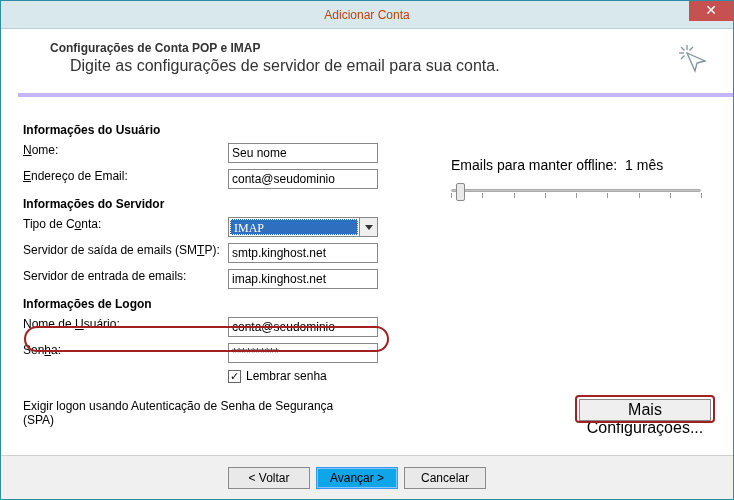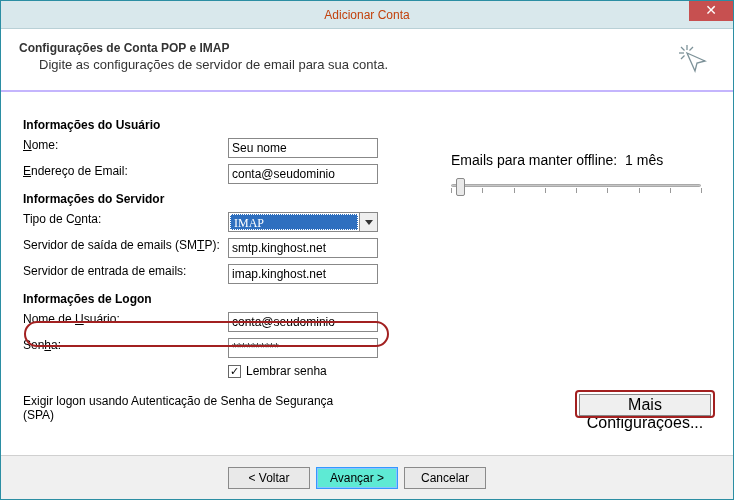--- a/index.html
+++ b/index.html
@@ -38,32 +38,33 @@
     color: #fff;
     font-size: 14px;
     line-height: 18px;
     text-align: center;
     position: absolute;
     right: 0;
     top: 0;
     cursor: pointer;
   }
   .header {
-    padding: 12px 18px 18px 18px;
-    border-bottom: 2px solid #c4b5fd;
-    position: relative;
+    padding: 12px 18px 18px 32px;
+    border-bottom: 4px solid #c4b5fd;
+    position: relative;
+    margin-left: 17px;
   }
   .header .h-title {
     font-weight: bold;
     color: #333;
     font-size: 12px;
   }
   .header .h-sub {
     color: #333;
-    font-size: 13px;
+    font-size: 16px;
     margin-left: 20px;
     margin-top: 2px;
   }
   .cursor-icon {
     position: absolute;
     right: 22px;
     top: 14px;
     color: #6b8088;
   }
   .body {
@@ -229,21 +230,21 @@
     min-width: 82px;
     border: 1px solid #8a8a8a;
     background: #e9e9e9;
     font-family: inherit;
     font-size: 12px;
     cursor: pointer;
     padding: 0 8px;
   }
   .footer button.primary {
     border: 1px solid #3399ff;
-    background: #5eead4;
+    background: #0ea5e9;
     box-shadow: inset 0 0 0 1px #88c4ff;
   }
 </style>
 </head>
 <body>
 
 <div class="window">
 
   <div class="titlebar">
     <div class="title">Adicionar Conta</div>

